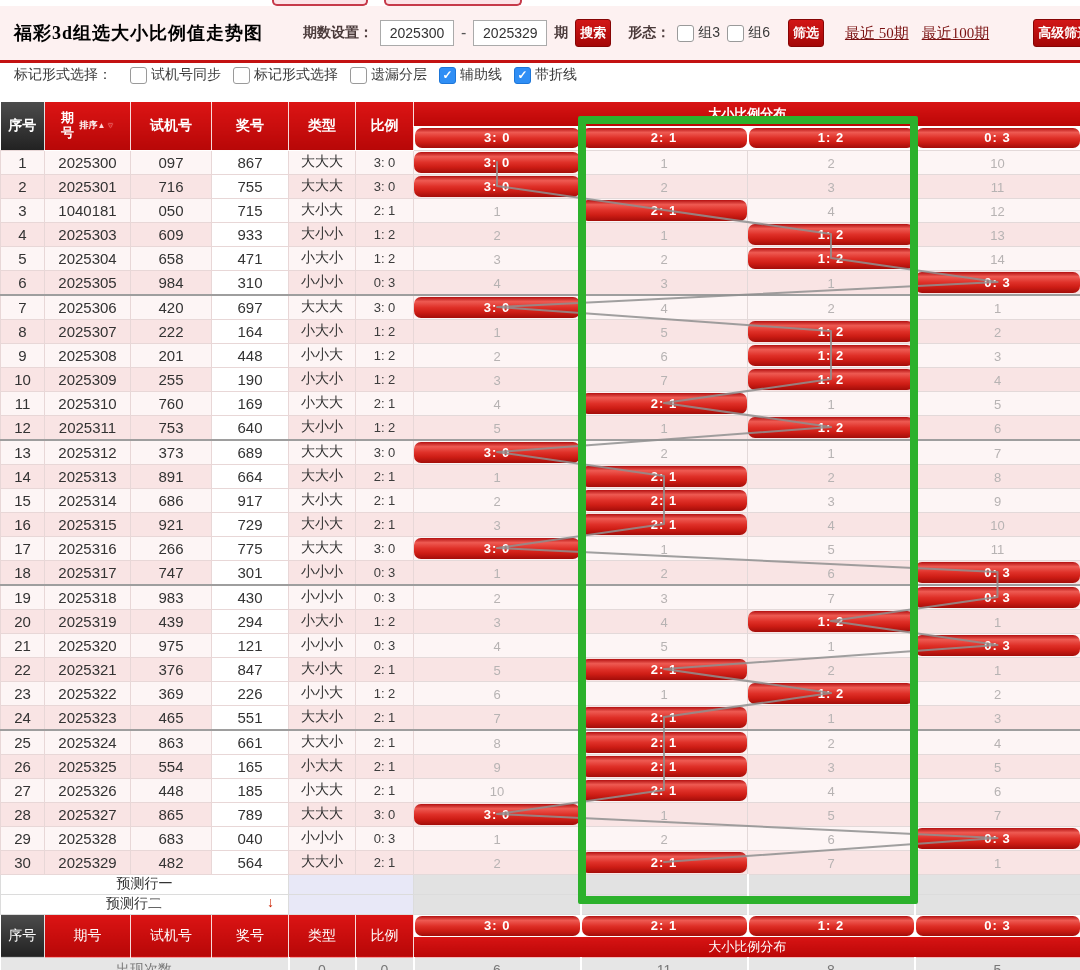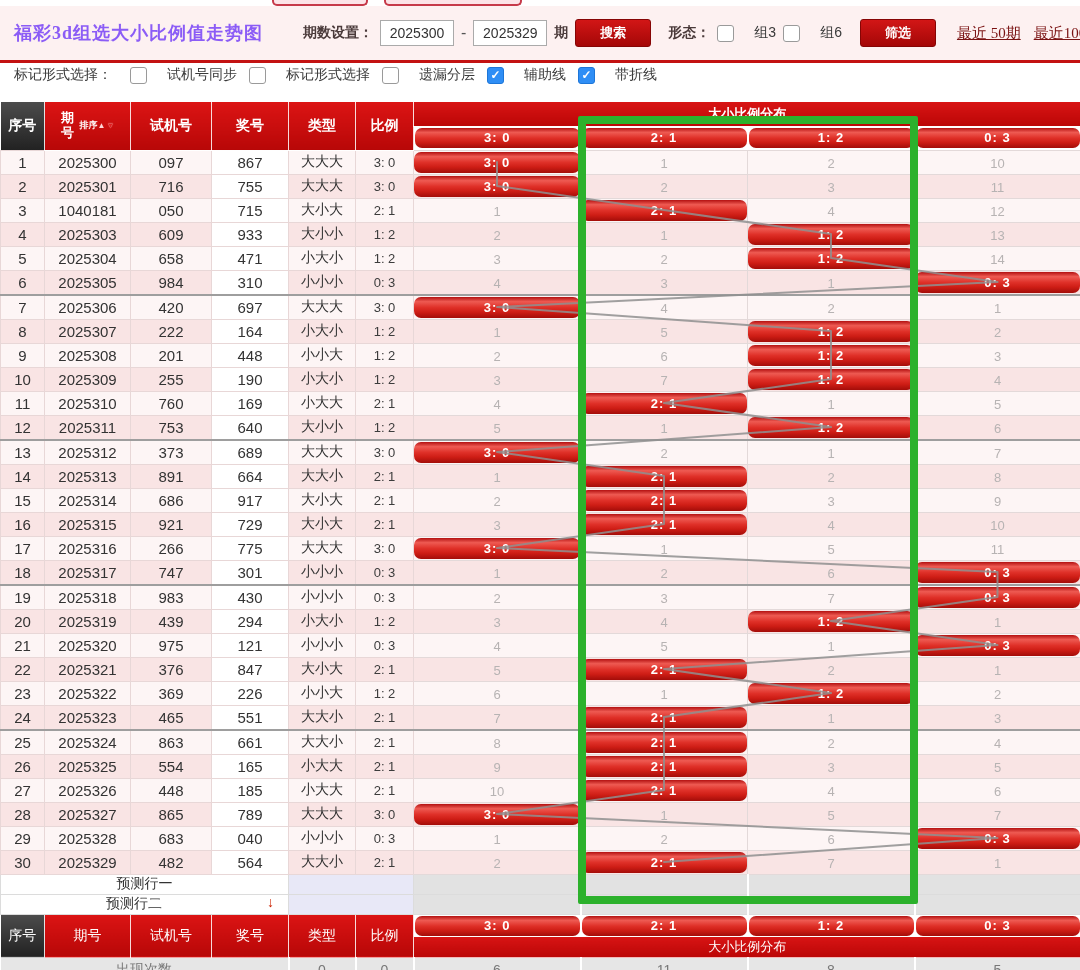--- a/index.html
+++ b/index.html
@@ -14,29 +14,29 @@
 
   
   .cut-tab{position:absolute;top:0;height:6px;background:#fce4e8;
     border:2px solid #c63a4a;border-top:none;border-radius:0 0 5px 5px;}
   .cut-tab.t1{left:272px;width:96px;}
   .cut-tab.t2{left:384px;width:138px;}
 
   
   .header{position:absolute;top:6px;left:0;width:1080px;height:57px;background:#fdf1f1;
     border-bottom:3px solid #c31212;display:flex;align-items:center;padding:0 14px;}
-  .title{font-size:18px;font-weight:bold;color:#8b5cf6;letter-spacing:1px;white-space:nowrap;}
+  .title{font-size:18px;font-weight:bold;color:#000000;letter-spacing:1px;white-space:nowrap;}
   .hdr-controls{display:flex;align-items:center;margin-left:40px;gap:7px;white-space:nowrap;}
   .hdr-label{font-size:14px;color:#4a3a3a;font-weight:bold;}
   .period-input{width:74px;height:26px;border:1px solid #aaa;background:#fff;text-align:center;
     font-size:14px;color:#333;font-family:"Liberation Sans",sans-serif;}
   .dash{color:#555;}
   .btn-red{display:inline-block;background:linear-gradient(#d21616,#a40707);color:#fff;
-    font-weight:bold;font-size:13px;padding:4px 24px;border:1px solid #860505;border-radius:3px;cursor:pointer;}
-  .cb{display:inline-flex;align-items:center;gap:20px;cursor:pointer;}
+    font-weight:bold;font-size:13px;padding:4px 4px;border:1px solid #860505;border-radius:3px;cursor:pointer;}
+  .cb{display:inline-flex;align-items:center;gap:4px;cursor:pointer;}
   .cb .box{width:17px;height:17px;background:#fff;border:1px solid #9a9a9a;border-radius:3px;
     display:inline-flex;align-items:center;justify-content:center;font-size:12px;color:#fff;}
   .cb .box.checked{background:var(--check-blue);border-color:#1d76d8;}
   .cb .box.checked::after{content:"✓";font-weight:bold;}
   .cb-label{font-size:14px;color:#3a3a3a;}
   .recent-link{color:var(--link-red);text-decoration:underline;font-size:15px;margin:0 3px;cursor:pointer;}
 
   
   .toolbar{position:absolute;top:66px;left:0;width:1080px;height:36px;background:#fff;
     display:flex;align-items:flex-start;padding:0 14px;gap:12px;}

